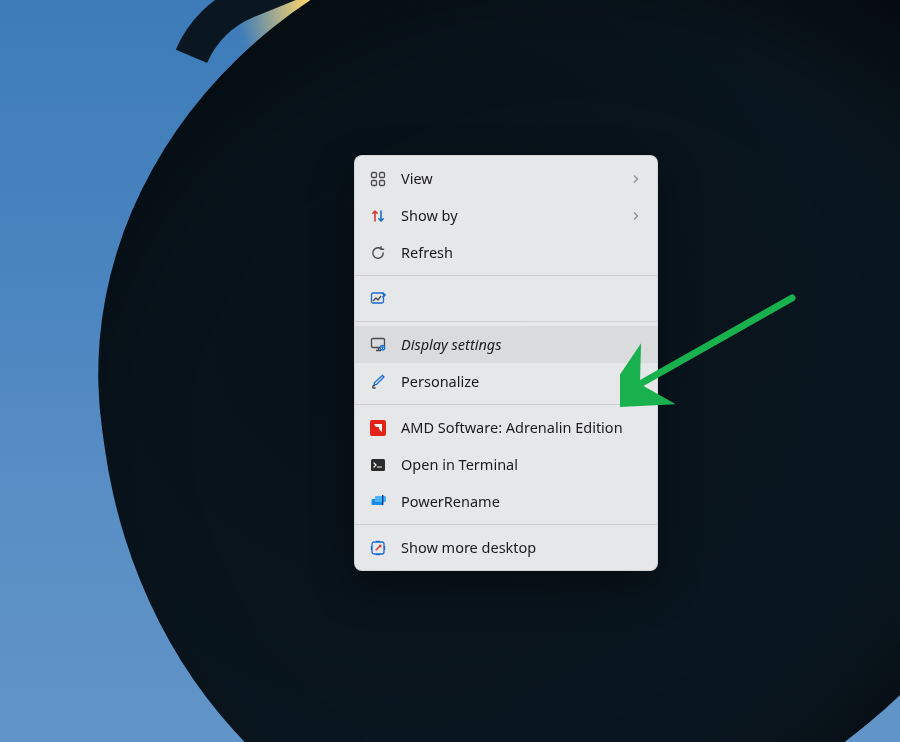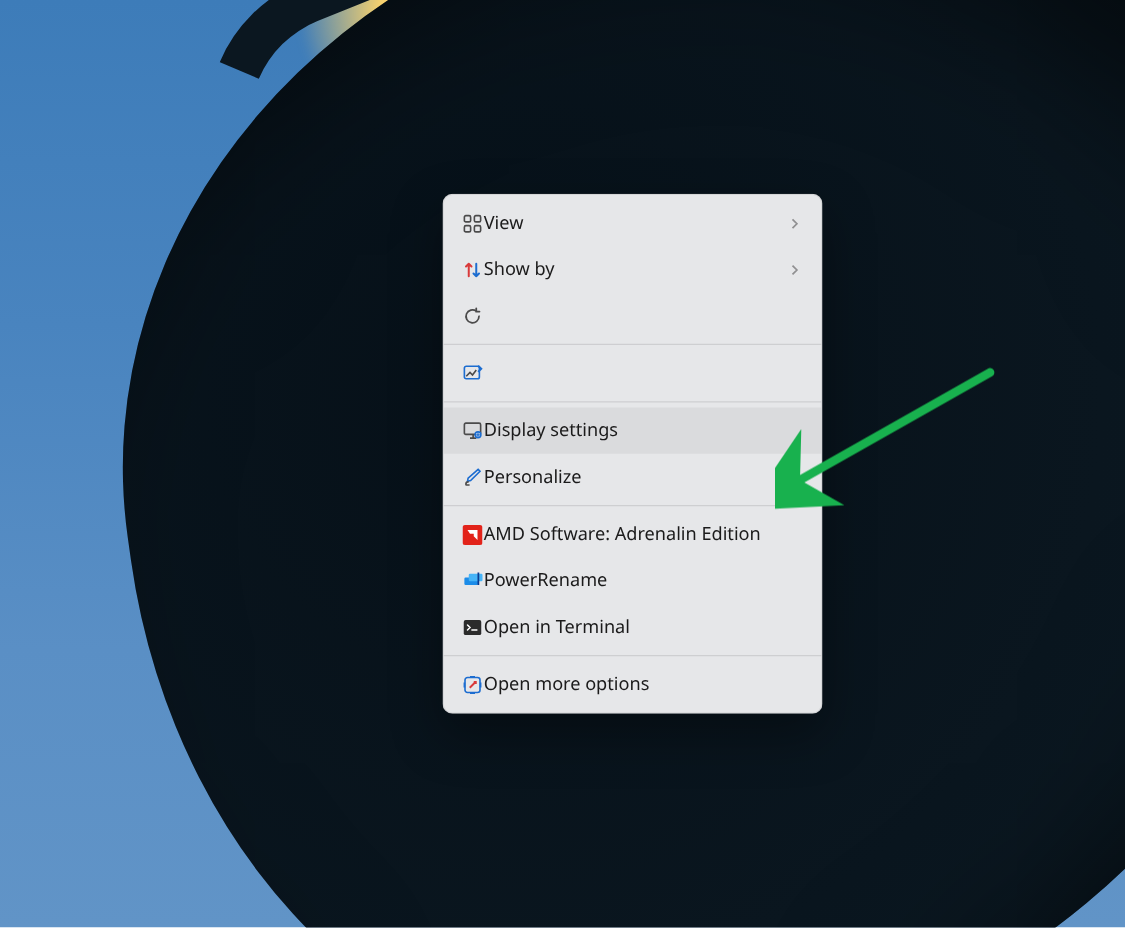--- a/index.html
+++ b/index.html
@@ -31,25 +31,25 @@
     position:absolute;left:354px;top:155px;width:302px;
     background:rgba(244,244,246,.94);
     border:1px solid rgba(0,0,0,.08);
     border-radius:8px;
     box-shadow:0 16px 40px rgba(0,0,0,.35);
     padding:4px 0;
     color:#1b1b1b;font-size:14.5px;line-height:1;
     backdrop-filter:blur(12px);
   }
   .mi{
-    display:flex;align-items:center;gap:0;
+    display:flex;align-items:center;gap:14px;
     height:37px;padding:0 16px 0 14px;cursor:default;
     position:relative;
   }
-  .mi.hover{background:rgba(0,0,0,.05);}
+  .mi.hover{background:rgba(0,0,0,.05);font-style:italic;}
   .sep{height:1px;margin:4px 0;background:rgba(0,0,0,.10);}
   .ic{width:18px;height:18px;flex:0 0 18px;display:flex;align-items:center;justify-content:center;}
   .lbl{flex:1 1 auto;}
   .chev{flex:0 0 auto;opacity:.55;}
   
   .anno{position:absolute;left:620px;top:290px;pointer-events:none;}
   svg{display:block;}
 </style>
 </head>
 <body>
@@ -93,20 +93,21 @@
       </span>
     </div>
 
     <div class="mi">
       <span class="ic">
         <svg width="16" height="16" viewBox="0 0 16 16" fill="none" stroke="#4b4b4b" stroke-width="1.4" stroke-linecap="round">
           <path d="M13.2 8A5.2 5.2 0 1 1 11 3.8"></path>
             <path d="M11 1.6v2.6h2.6"></path>
         </svg>
       </span>
+      <span class="lbl">Refresh</span>
     </div>
 
     <div class="sep"></div>
 
     <div class="mi">
       <span class="ic">
         <svg width="17" height="17" viewBox="0 0 17 17" fill="none" stroke="#1C6DD0" stroke-width="1.3">
           <rect x="1.5" y="3" width="12" height="10" rx="1.5"></rect>
           <path d="M3 11l3-3 2 2 3-4" stroke="#4b4b4b"></path>
           <path d="M12.5 2.5 15 5l-2.5 2.5" stroke="#1C6DD0" stroke-width="1.6" fill="none"></path>
@@ -146,51 +147,51 @@
         <svg width="16" height="16" viewBox="0 0 16 16">
             <rect width="16" height="16" rx="2" fill="#E2231A"></rect>
           <path d="M4 4h8v8l-3-3V7H6l-2-3z" fill="#fff"></path>
           </svg>
       </span>
       <span class="lbl">AMD Software: Adrenalin Edition</span>
     </div>
 
     <div class="mi">
       <span class="ic">
+        <svg width="16" height="16" viewBox="0 0 16 16">
+          <rect x="1" y="2" width="14" height="12" rx="1.5" fill="#2b2b2b"></rect>
+          <path d="M4 6l2 2-2 2M7.5 10h4" stroke="#fff" stroke-width="1.2" fill="none" stroke-linecap="round"></path>
+        </svg>
+      </span>
+      <span class="lbl">Open in Terminal</span>
+    </div>
+
+    <div class="mi">
+      <span class="ic">
         <svg width="17" height="17" viewBox="0 0 17 17" fill="none">
           <rect x="1.5" y="6" width="11" height="6" rx="1" fill="#1C8CE8"></rect>
           <rect x="5" y="3" width="11" height="6" rx="1" fill="#46B4F7"></rect>
           <rect x="12" y="2" width="1.4" height="10" fill="#0B3C91"></rect>
         </svg>
       </span>
       <span class="lbl">PowerRename</span>
-    </div>
-
-    <div class="mi">
-      <span class="ic">
-        <svg width="16" height="16" viewBox="0 0 16 16">
-          <rect x="1" y="2" width="14" height="12" rx="1.5" fill="#2b2b2b"></rect>
-          <path d="M4 6l2 2-2 2M7.5 10h4" stroke="#fff" stroke-width="1.2" fill="none" stroke-linecap="round"></path>
-        </svg>
-      </span>
-      <span class="lbl">Open in Terminal</span>
     </div>
 
     <div class="sep"></div>
 
     <div class="mi">
       <span class="ic">
         <svg width="16" height="16" viewBox="0 0 16 16" fill="none" stroke="#1C6DD0" stroke-width="1.3">
           <rect x="2" y="2" width="12" height="12" rx="2"></rect>
           <path d="M6 1.5h4M6 14.5h4M1.5 6v4M14.5 6v4" stroke="#1C6DD0"></path>
           <path d="M10.2 5.8 5.8 10.2" stroke="#D93A3A" stroke-width="1.6"></path>
           <path d="M9 5.5h1.7V7.2" stroke="#D93A3A" stroke-width="1.4"></path>
         </svg>
       </span>
-      <span class="lbl">Open more options</span>
+      <span class="lbl">Show more desktop</span>
     </div>
 
   </div>
 
   <div class="anno">
     <svg width="190" height="120" viewBox="0 0 190 120">
       <defs>
         <marker id="ah" markerWidth="12" markerHeight="12" refX="3" refY="5" orient="auto">
           <path d="M0 0 10 5 0 10 3 5Z" fill="#18B14E"></path>
         </marker>

